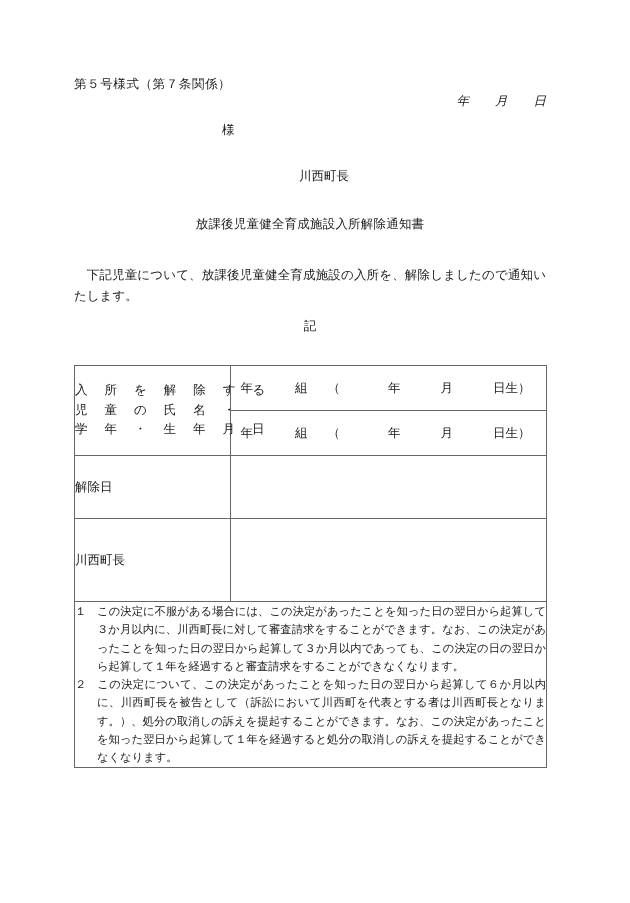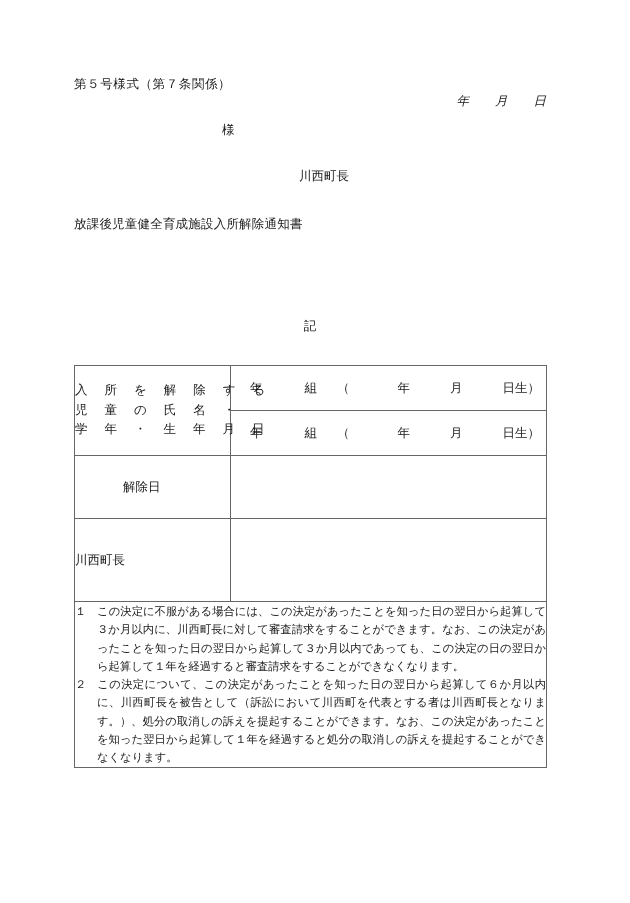--- a/index.html
+++ b/index.html
@@ -66,21 +66,21 @@
     padding-right: 8px;
     white-space: nowrap;
   }
   .issuer-inner { display: inline-block; margin-left: 36px; }
 
   .doc-title {
     position: absolute;
     left: 0;
     right: 0;
     top: 216px;
-    text-align: left;
+    text-align: center;
     font-size: 12.5px;
     letter-spacing: 0.2px;
     white-space: nowrap;
   }
 
   .body-text {
     position: absolute;
     left: 0;
     top: 265px;
     width: 472px;
@@ -130,31 +130,31 @@
     padding: 10px 8px 10px 10px;
     line-height: 1.5;
   }
 
   .grade-row-cell {
     height: 44px;
     padding: 0 14px 0 10px;
   }
   .grade-line {
     display: block;
-    text-align: right;
+    text-align: center;
     white-space: nowrap;
     padding-right: 6px;
   }
   .grade-line .s1 { display: inline-block; width: 42px; }
   .grade-line .s2 { display: inline-block; width: 20px; }
   .grade-line .s3 { display: inline-block; width: 48px; }
   .grade-line .s4 { display: inline-block; width: 40px; }
   .grade-line .s5 { display: inline-block; width: 40px; }
 
-  .row-release-date td { height: 62px; padding-left: 48px; }
+  .row-release-date td { height: 62px; }
   .row-release-reason td { height: 82px; }
 
   
   .notice-cell {
     padding: 7px 9px 8px 9px;
   }
   .notice-list {
     margin: 0;
     padding: 0;
     list-style: none;
@@ -198,20 +198,21 @@
     </div>
 
     <div class="addressee">様</div>
 
     <div class="issuer">
       <span class="issuer-inner">川西町長</span>
     </div>
 
     <div class="doc-title">放課後児童健全育成施設入所解除通知書</div>
 
+    <div class="body-text">　下記児童について、放課後児童健全育成施設の入所を、解除しましたので通知いたします。</div>
 
     <div class="ki-mark">記</div>
 
     <table class="form-table">
       <colgroup>
         <col class="col-label">
         <col class="col-value">
       </colgroup>
       <tbody>
         <tr>

